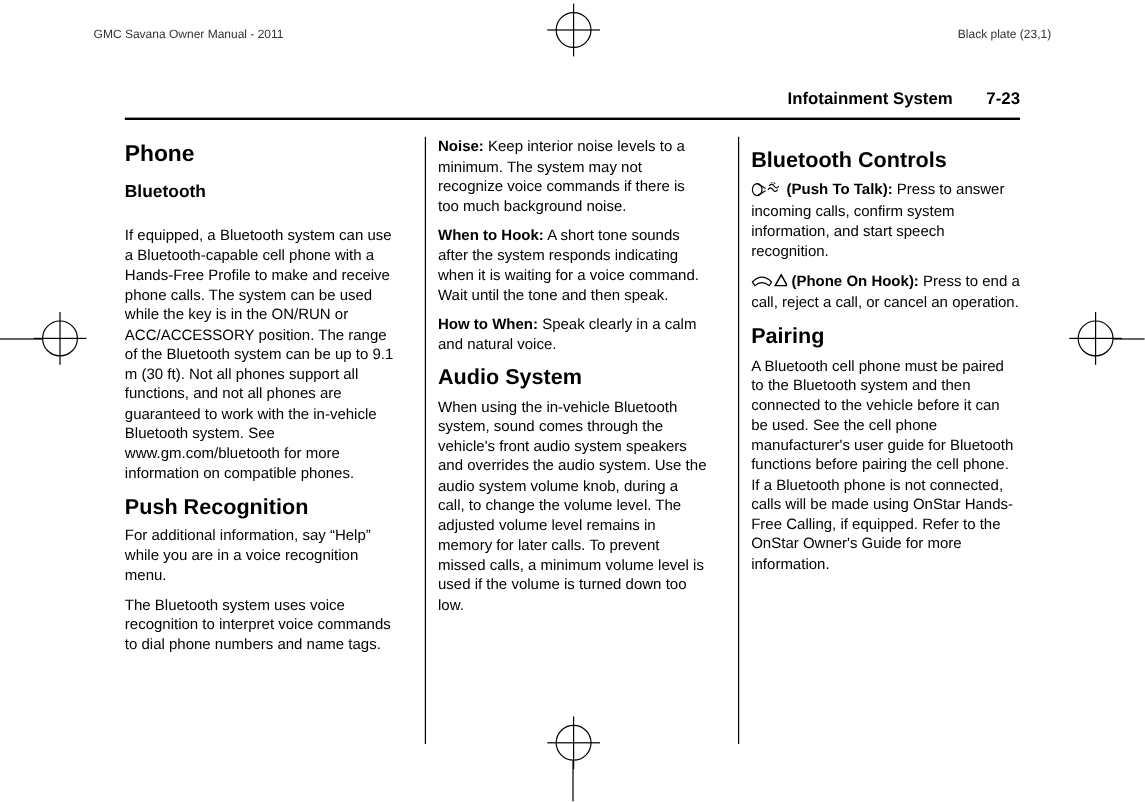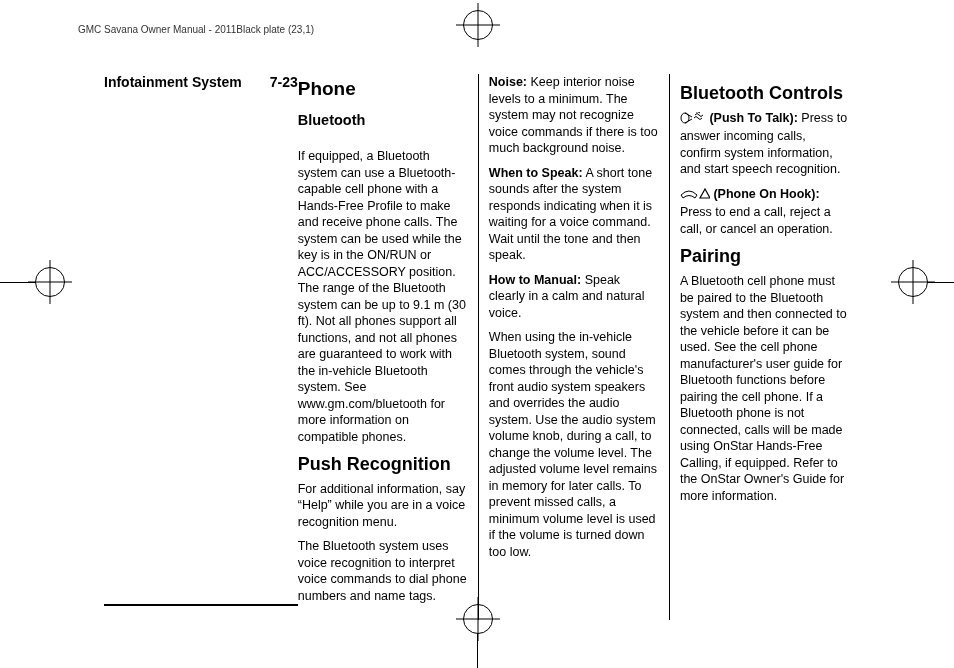--- a/index.html
+++ b/index.html
@@ -10,25 +10,25 @@
   .hmark .regline.l{width:35px}
   .hmark .regline.r{width:26px}
   .vmark{position:absolute;left:50%;top:0;height:100%;width:1px;display:flex;flex-direction:column;align-items:center;justify-content:space-between;pointer-events:none}
   .vmark .regline{width:1px;background:#000}
   .vmark .regline.b{height:34px}
   .reg{width:28px;height:28px;border:1px solid #000;border-radius:50%;position:relative;background:#fff}
   .reg:before,.reg:after{content:"";position:absolute;background:#000}
   .reg:before{left:50%;top:-8px;bottom:-8px;width:1px;transform:translateX(-0.5px)}
   .reg:after{top:50%;left:-8px;right:-8px;height:1px;transform:translateY(-0.5px)}
   
-  .printhead{position:absolute;top:24px;left:78px;right:78px;display:flex;justify-content:flex-start;font-size:10px;color:#333}
+  .printhead{position:absolute;top:24px;left:78px;right:78px;display:flex;justify-content:space-between;font-size:10px;color:#333}
   
-  .content{position:absolute;top:74px;left:104px;right:104px;bottom:48px;display:flex;flex-direction:row}
+  .content{position:absolute;top:74px;left:104px;right:104px;bottom:48px;display:flex;flex-direction:column}
   .runninghead{display:flex;justify-content:flex-end;gap:28px;font-size:14px;font-weight:700;padding-bottom:8px;border-bottom:2px solid #000;margin-bottom:14px}
-  .cols{flex:1;display:flex;gap:0;font-size:12.5px;line-height:1.32}
+  .cols{flex:1;display:flex;gap:16px;font-size:12.5px;line-height:1.32}
   .col{flex:1;padding:0 10px}
   .col+.col{border-left:1px solid #000}
   .col:first-child{padding-left:0}
   .col:last-child{padding-right:0}
   h1{font-size:19px;font-weight:700;margin:2px 0 10px}
   h2{font-size:14.5px;font-weight:700;margin:0 0 18px}
   h3{font-size:18px;font-weight:700;margin:8px 0 4px}
   p{margin:0 0 8px}
   .lead{font-weight:700}
   .ital{font-style:italic}
@@ -76,25 +76,26 @@
         <h3>Push Recognition</h3>
         <p>For additional information, say “Help” while you are in a voice recognition menu.</p>
         <p>The Bluetooth system uses voice recognition to interpret voice commands to dial phone numbers and name tags.</p>
       </div>
 
       <div class="col">
         <p>
           <span class="lead">Noise:</span><span>  Keep interior noise levels to a minimum. The system may not recognize voice commands if there is too much background noise.</span>
         </p>
         <p>
-          <span class="lead">When to Speak:</span><span>  A short tone sounds after the system responds indicating when it is waiting for a voice command. Wait until the tone and then speak.</span>
+          <span class="lead">When to Hook:</span><span>  A short tone sounds after the system responds indicating when it is waiting for a voice command. Wait until the tone and then speak.</span>
         </p>
         <p>
-          <span class="lead">How to Manual:</span><span>  Speak clearly in a calm and natural voice.</span>
+          <span class="lead">How to When:</span><span>  Speak clearly in a calm and natural voice.</span>
         </p>
+        <h3>Audio System</h3>
         <p>When using the in-vehicle Bluetooth system, sound comes through the vehicle's front audio system speakers and overrides the audio system. Use the audio system volume knob, during a call, to change the volume level. The adjusted volume level remains in memory for later calls. To prevent missed calls, a minimum volume level is used if the volume is turned down too low.</p>
       </div>
 
       <div class="col">
         <h3>Bluetooth Controls</h3>
         <p>
           <span class="icon">
             <svg width="26" height="12" viewBox="0 0 26 12">
               <g stroke="#000" stroke-width="1" fill="none">
                 <ellipse cx="5" cy="6" rx="4" ry="5"></ellipse>

